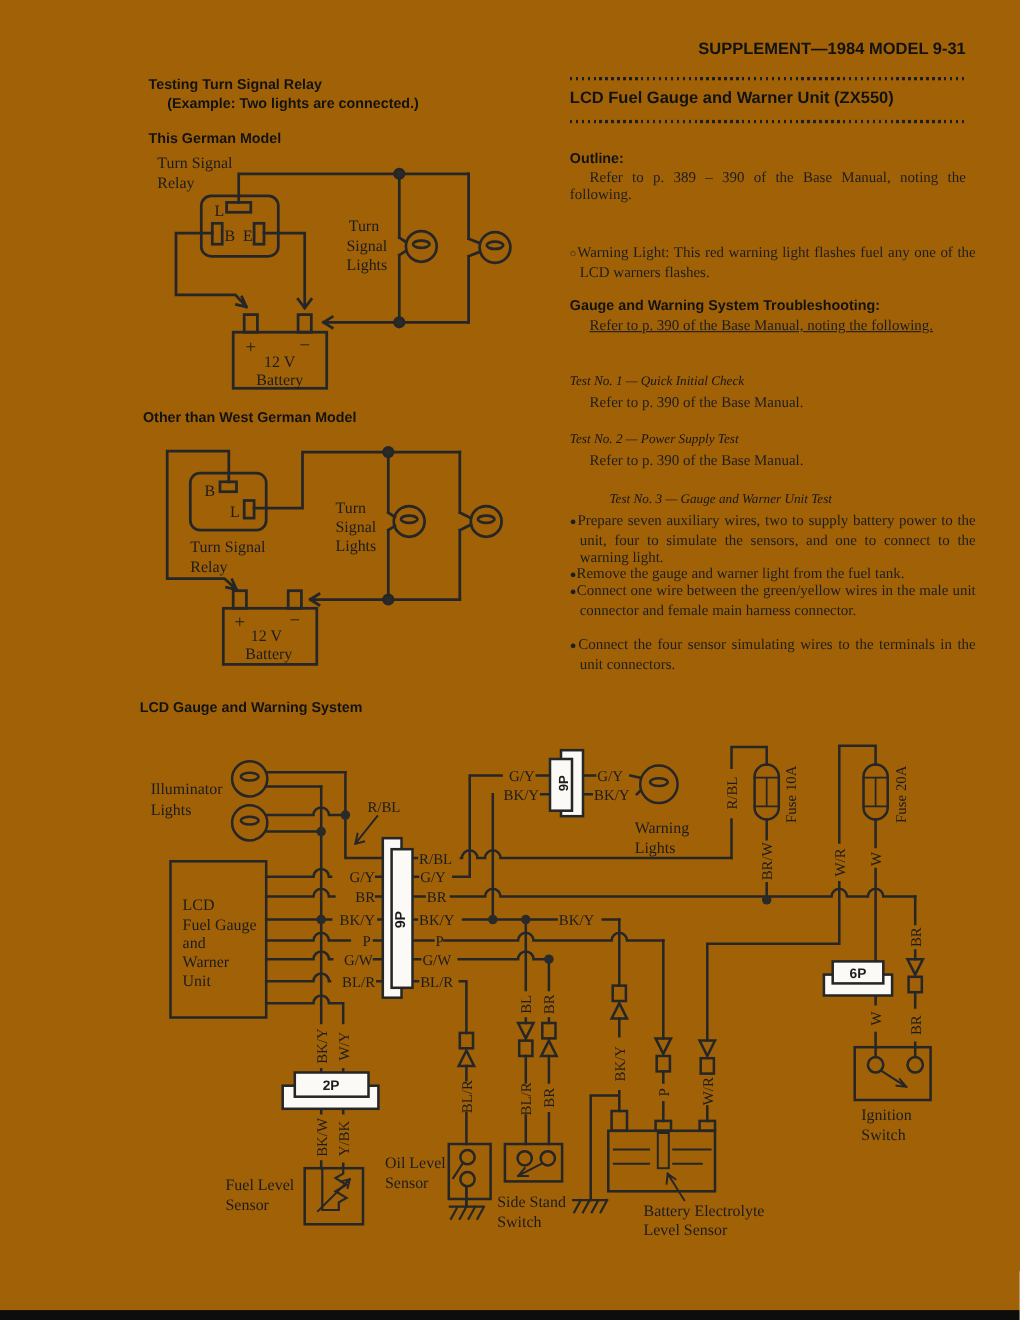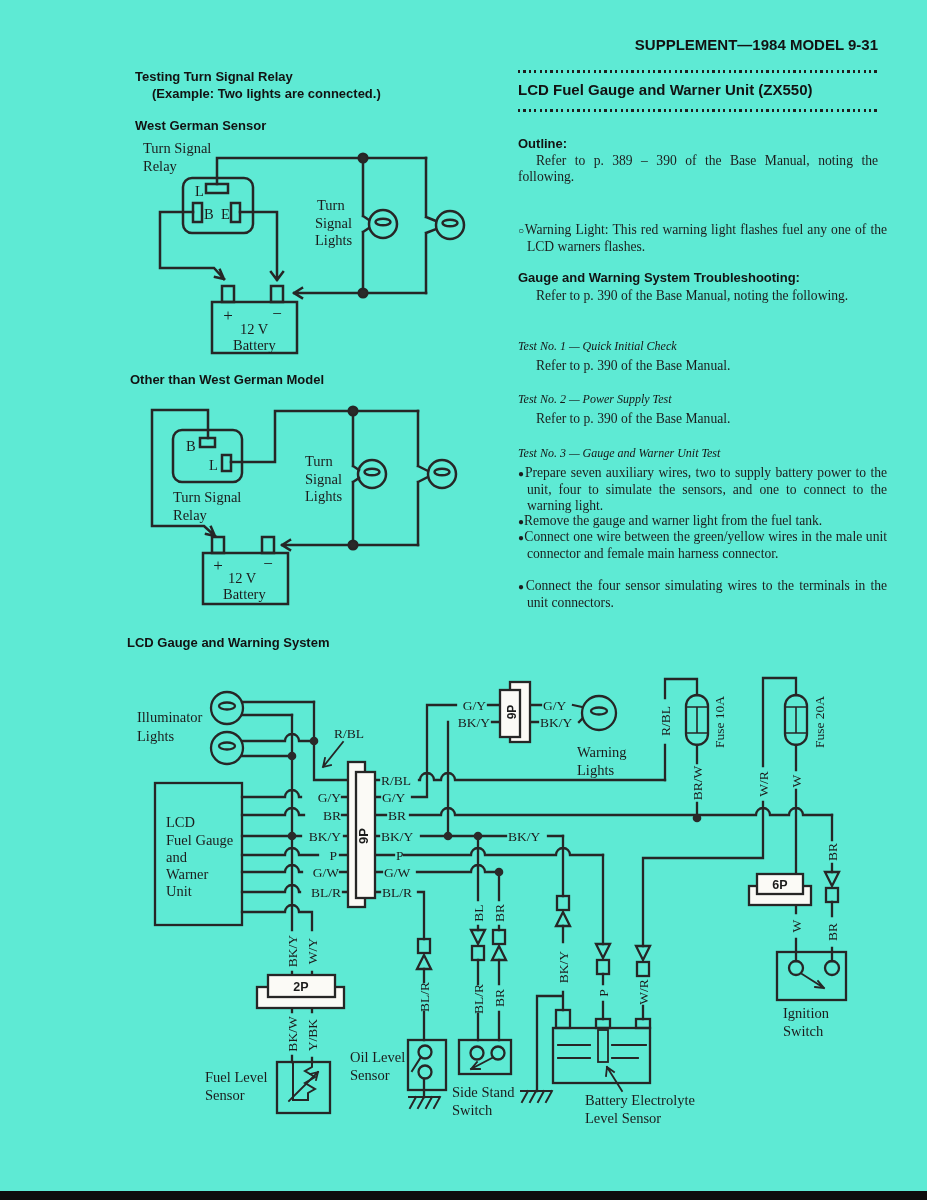--- a/index.html
+++ b/index.html
@@ -1,16 +1,16 @@
 <!DOCTYPE html>
 <html><head>
 <meta charset="utf-8">
 <style>
   html,body{margin:0;padding:0;background:#d8d6d0;}
-  .page{position:relative;width:927px;height:1200px;background:#5eead4;overflow:hidden;
+  .page{position:relative;width:927px;height:1200px;background:#a16207;overflow:hidden;
         font-family:"Liberation Serif",serif;color:#1c1c1c;}
   .abs{position:absolute;}
   .hsans{font-family:"Liberation Sans",sans-serif;font-weight:bold;color:#121212;}
   .h13{font-size:13px;line-height:15px;}
   .h15{font-size:15px;line-height:17px;}
   .body-t{font-size:13.6px;line-height:15.8px;text-align:justify;color:#1d1d1d;}
   .indent{text-indent:18px;}
   .blt{padding-left:9px;text-indent:-9px;}
   .bsym{font-size:10px;letter-spacing:0;}
   .testh{font-style:italic;font-size:12px;color:#161616;font-family:"Liberation Serif",serif;}
@@ -27,35 +27,35 @@
   <div class="abs rcol hsans h15" style="top:36px;text-align:right;">SUPPLEMENT—1984 MODEL  9-31</div>
   <div class="abs rcol drule" style="top:70px;"></div>
   <div class="abs rcol hsans h15" style="top:81px;">LCD Fuel Gauge and Warner Unit (ZX550)</div>
   <div class="abs rcol drule" style="top:109px;"></div>
 
   <div class="abs rcol hsans h13" style="top:136px;">Outline:</div>
   <div class="abs rcol body-t indent" style="top:153px;">Refer to p. 389 – 390 of the Base Manual, noting the following.</div>
   <div class="abs rcol body-t blt" style="top:222px;"><span class="bsym">○</span><span>Warning Light: This red warning light flashes fuel any one of the LCD warners flashes.</span></div>
 
   <div class="abs rcol hsans h13" style="top:270px;">Gauge and Warning System Troubleshooting:</div>
-  <div class="abs rcol body-t indent" style="top:288px;">Refer to p. 390 of the Base Manual, noting the following.</div>
+  <div class="abs rcol body-t indent" style="top:288px;text-decoration:underline;">Refer to p. 390 of the Base Manual, noting the following.</div>
 
   <div class="abs rcol testh" style="top:339px;">Test No. 1 — Quick Initial Check</div>
   <div class="abs rcol body-t indent" style="top:358px;">Refer to p. 390 of the Base Manual.</div>
   <div class="abs rcol testh" style="top:392px;">Test No. 2 — Power Supply Test</div>
   <div class="abs rcol body-t indent" style="top:411px;">Refer to p. 390 of the Base Manual.</div>
-  <div class="abs rcol testh" style="top:446px;">Test No. 3 — Gauge and Warner Unit Test</div>
+  <div class="abs rcol testh" style="top:446px;margin-left:36px;">Test No. 3 — Gauge and Warner Unit Test</div>
   <div class="abs rcol body-t blt" style="top:465px;"><span class="bsym">●</span><span>Prepare seven auxiliary wires, two to supply battery power to the unit, four to simulate the sensors, and one to connect to the warning light.</span></div>
   <div class="abs rcol body-t blt" style="top:513px;"><span class="bsym">●</span><span>Remove the gauge and warner light from the fuel tank.</span></div>
   <div class="abs rcol body-t blt" style="top:529px;"><span class="bsym">●</span><span>Connect one wire between the green/yellow wires in the male unit connector and female main harness connector.</span></div>
   <div class="abs rcol body-t blt" style="top:578px;"><span class="bsym">●</span><span>Connect the four sensor simulating wires to the terminals in the unit connectors.</span></div>
 
   <div class="abs hsans h13" style="left:135px;top:69px;">Testing Turn Signal Relay</div>
   <div class="abs hsans h13" style="left:152px;top:86px;">(Example:  Two lights are connected.)</div>
-  <div class="abs hsans h13" style="left:135px;top:118px;">West German Sensor</div>
+  <div class="abs hsans h13" style="left:135px;top:118px;">This German Model</div>
   <div class="abs hsans h13" style="left:130px;top:372px;">Other than West German Model</div>
   <div class="abs hsans h13" style="left:127px;top:635px;">LCD Gauge and Warning System</div>
 
   <svg class="abs" style="left:135px;top:140px;" width="370" height="225" viewBox="135 140 370 225">
     <g stroke="#262626" stroke-width="2.5" fill="none" stroke-linecap="square">
       <rect x="183" y="178" width="70" height="55" rx="9"></rect>
       <rect x="206" y="184" width="22" height="9"></rect>
       <rect x="193" y="203" width="9" height="19"></rect>
       <rect x="231" y="203" width="9" height="19"></rect>
       <path d="M217,184 V158 H426"></path>

